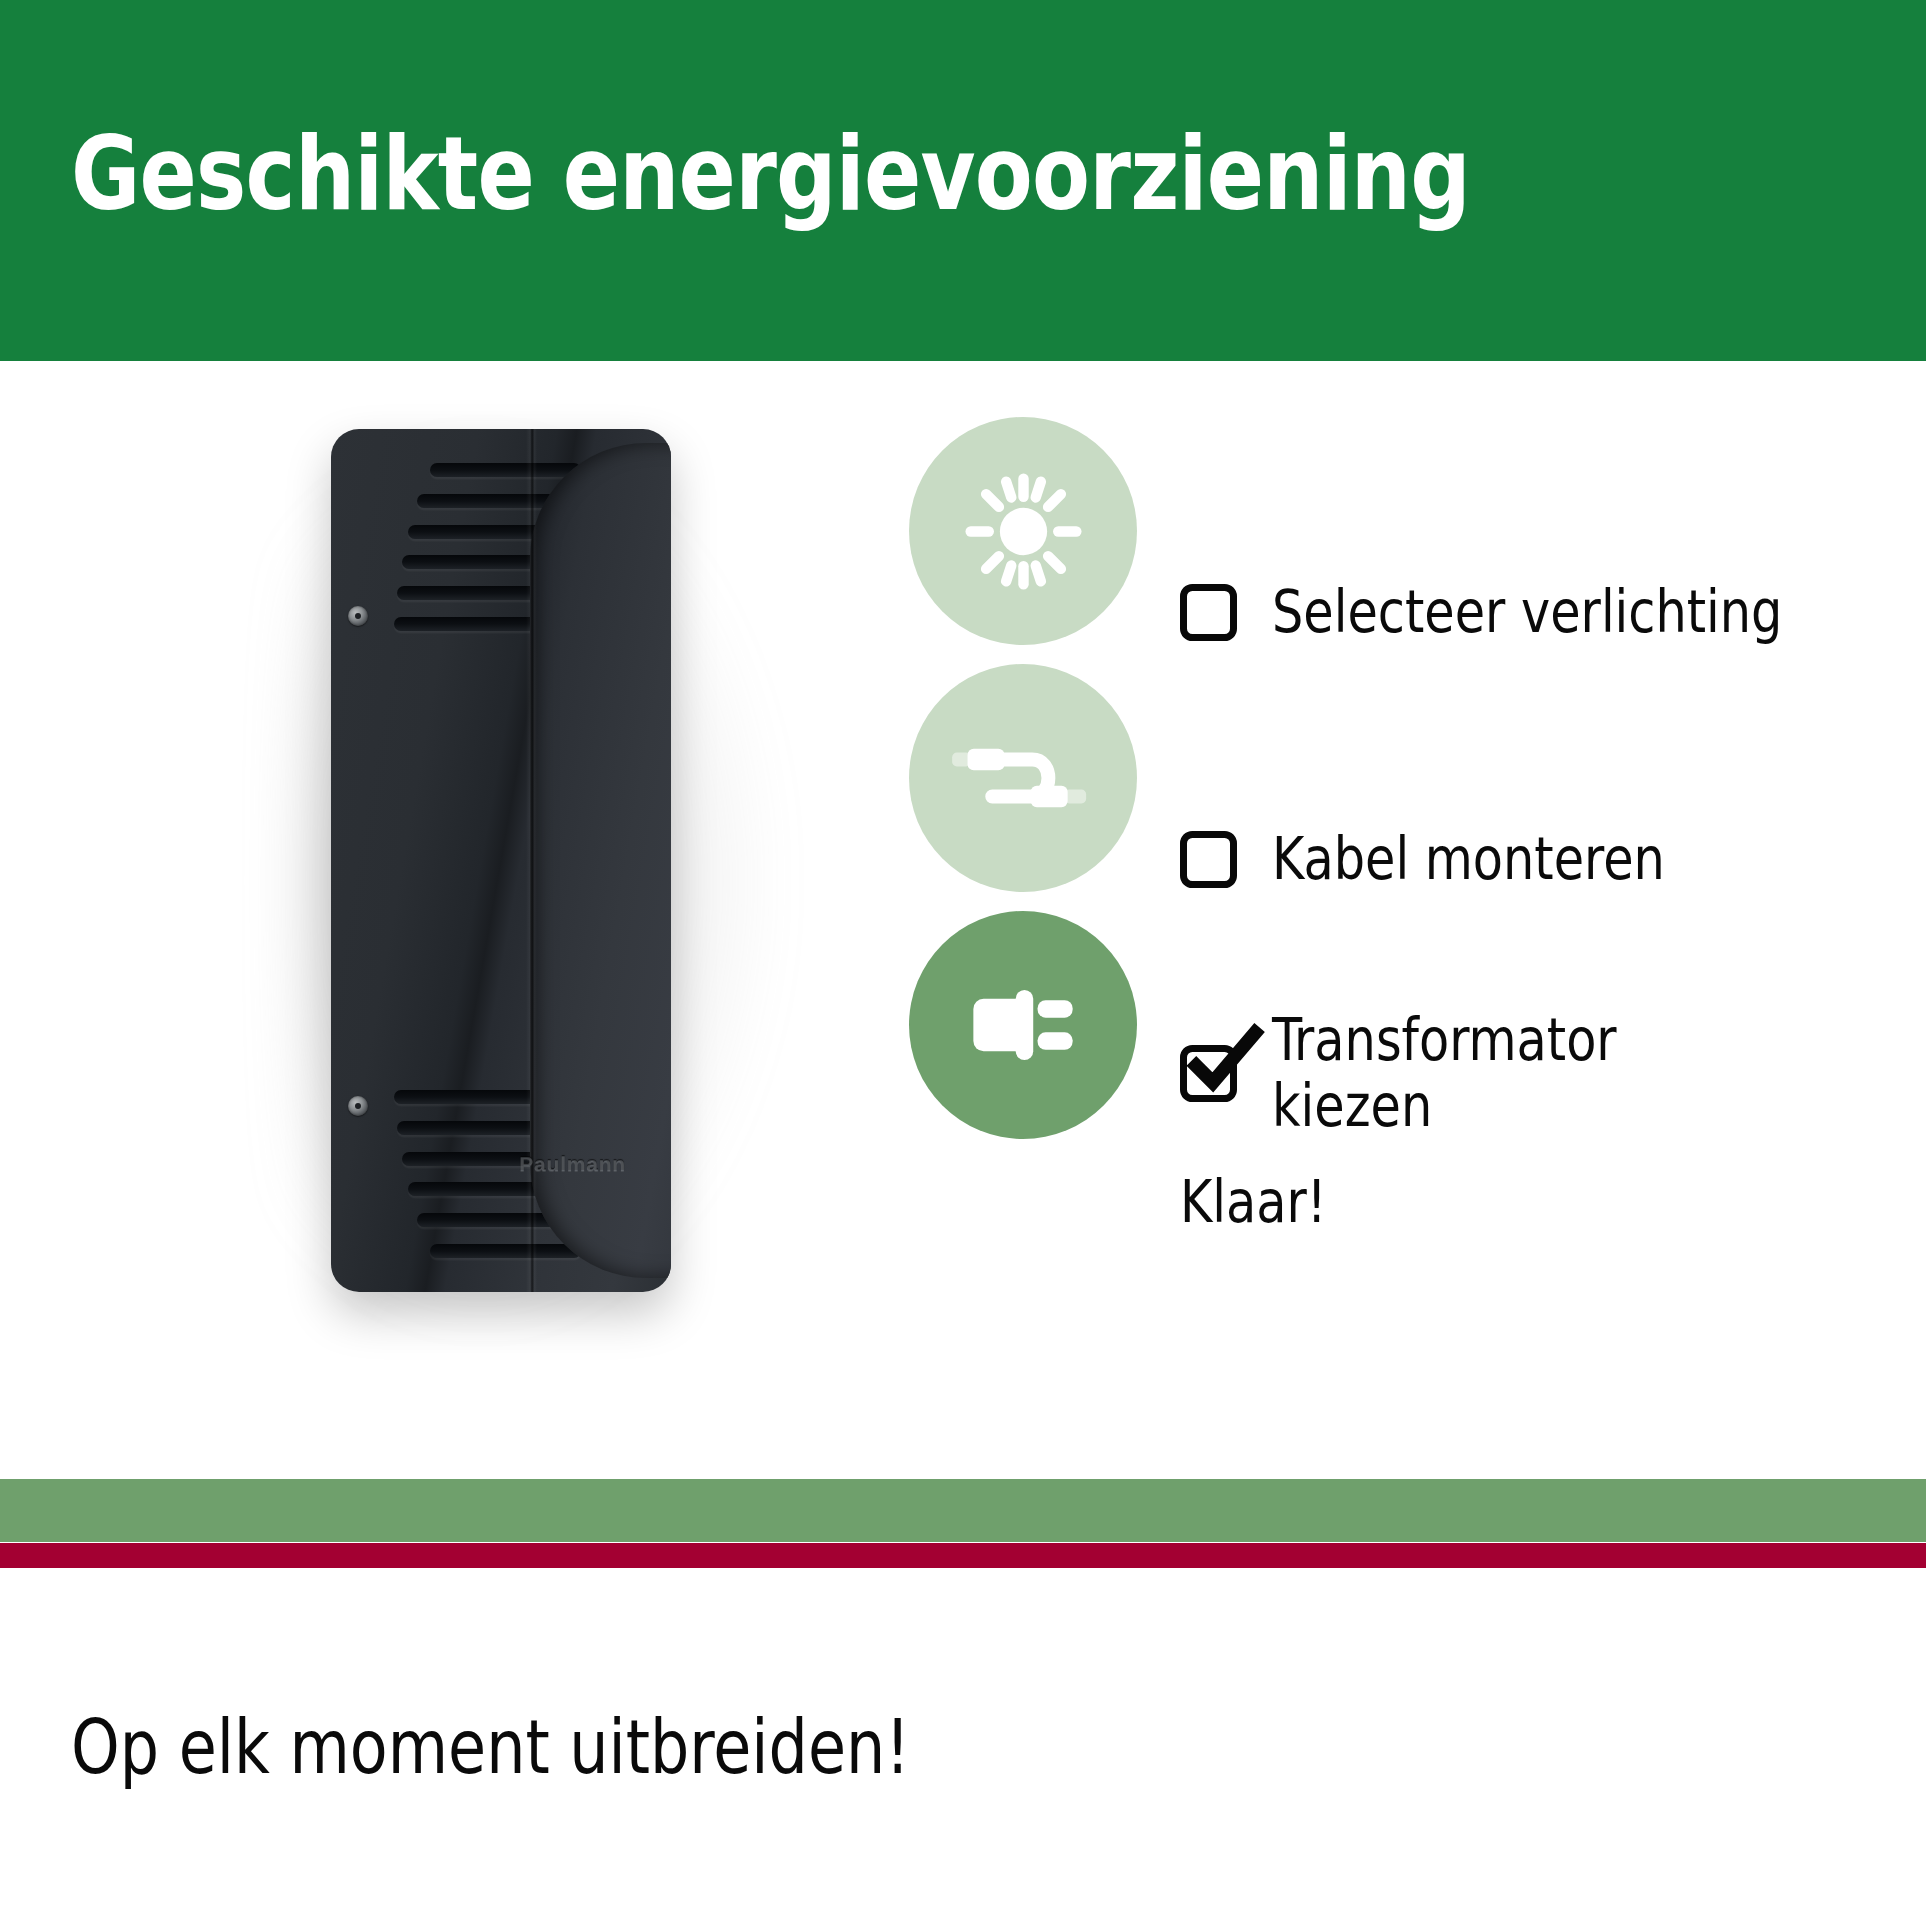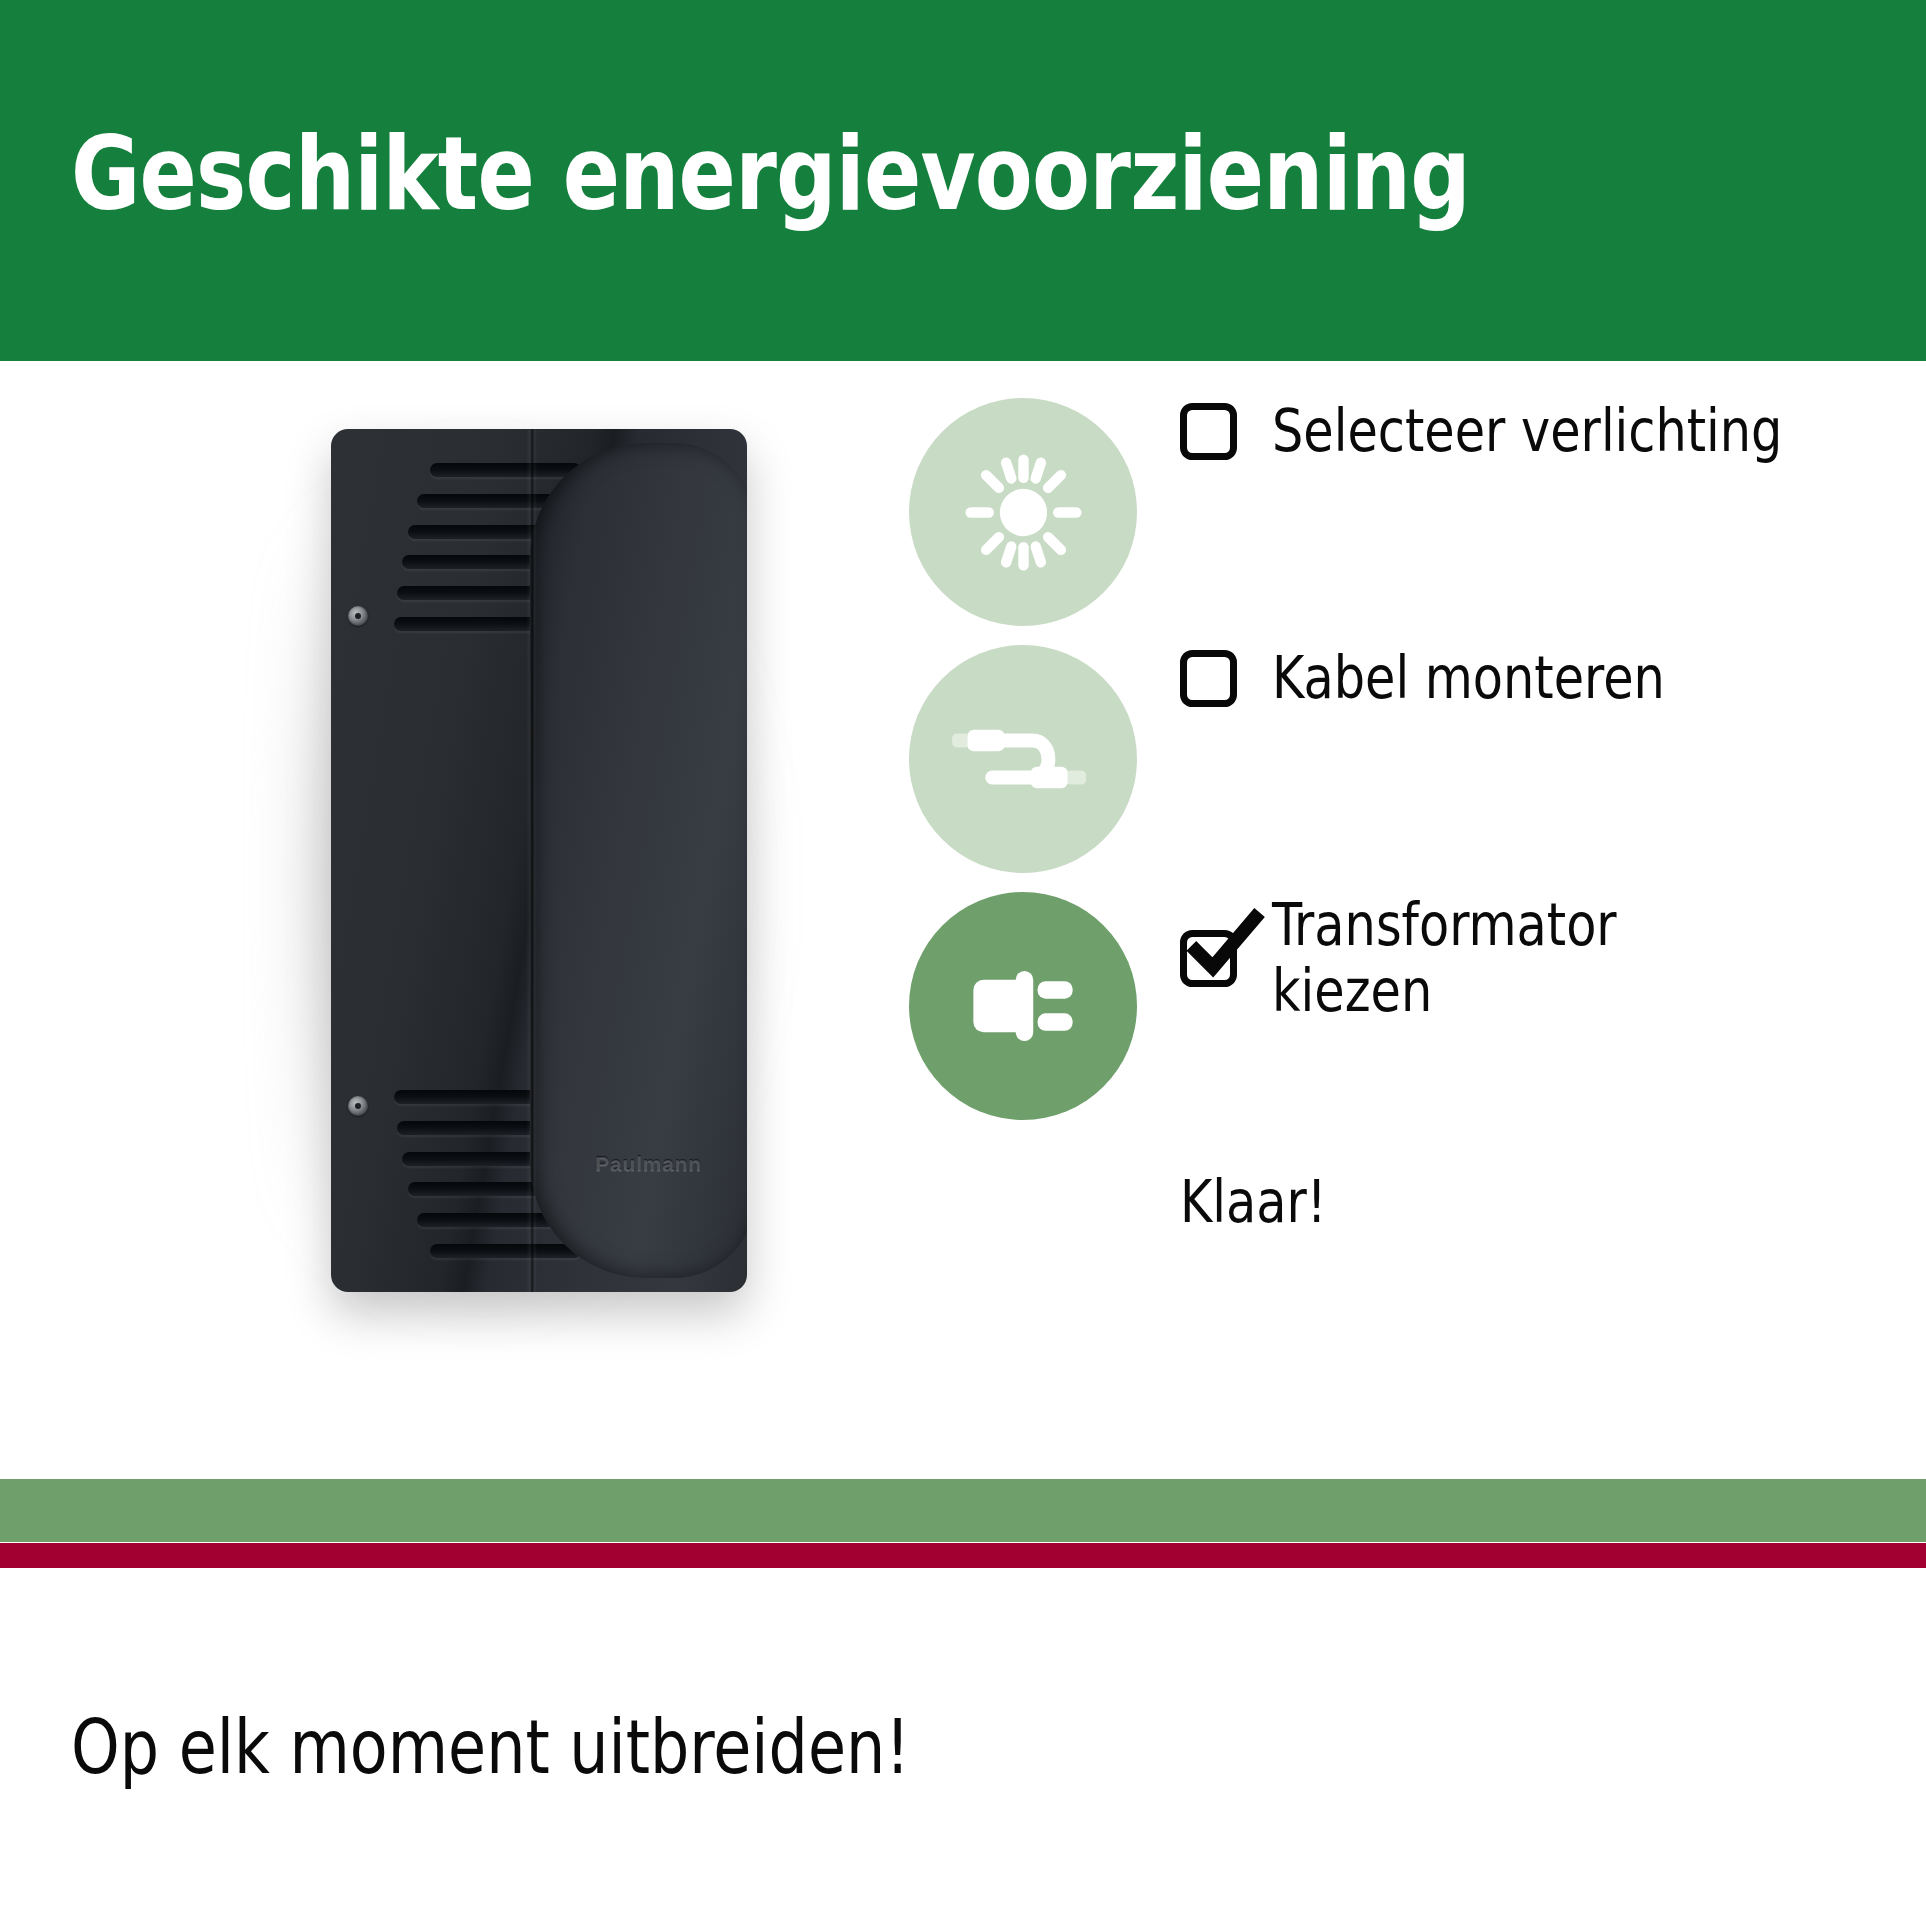--- a/index.html
+++ b/index.html
@@ -56,22 +56,22 @@
     position:absolute;
     left:31px; top:46px;
     width:493px; height:886px;
     border-radius:92px/108px;
     background:radial-gradient(ellipse at 40% 50%, rgba(120,120,120,0.30) 0%, rgba(160,160,160,0.16) 42%, rgba(255,255,255,0) 72%);
     filter:blur(21.6px);
   }
   .product-body {
     position:absolute;
     left:77px; top:37px;
-    width:416px; height:863px;
-    border-radius:17px;
+    width:340px; height:863px;
+    border-radius:28px;
     background:
       linear-gradient(100deg,
         #2d3136 0%,
         #2a2e33 30%,
         #22262b 46%,
         #1a1d21 50%,
         #272b31 54%,
         #2f3339 70%,
         #34383e 88%,
         #2b2f34 100%);
@@ -133,21 +133,21 @@
 
   
   .checklist {
     position:absolute;
     left:909px; top:37px;
     width:986px;
   }
   .check-row {
     position:relative;
     display:flex;
-    align-items:flex-start;
+    align-items:flex-end;
     height:247px;
   }
   .icon-circle {
     position:relative;
     flex:0 0 auto;
     width:228px; height:228px;
     border-radius:50%;
     display:flex;
     align-items:center;
     justify-content:center;

